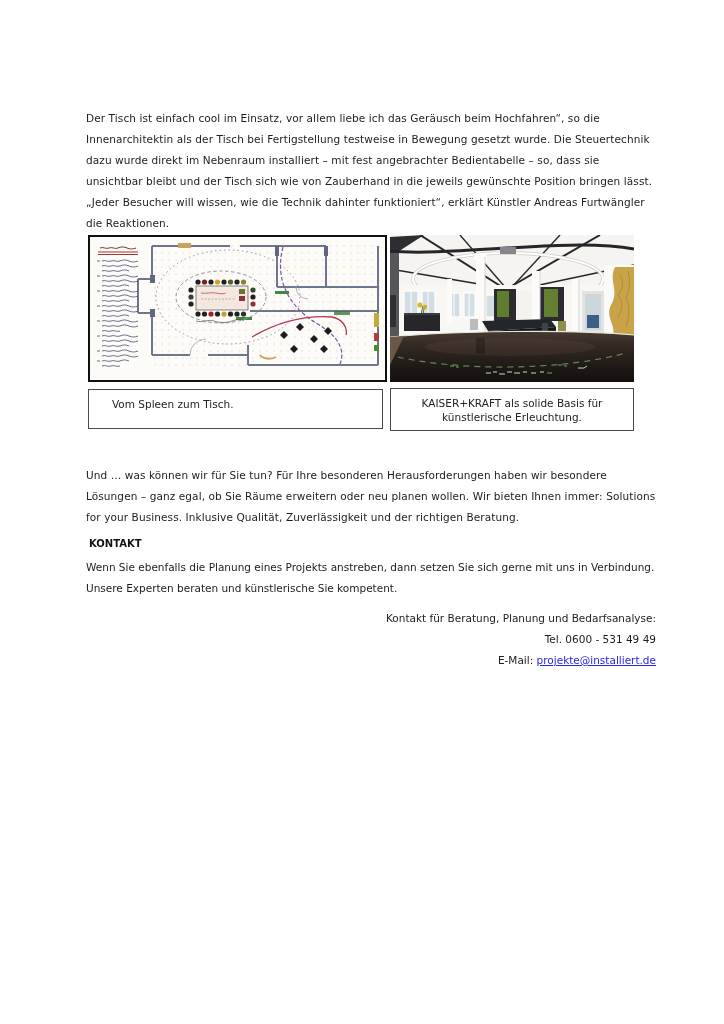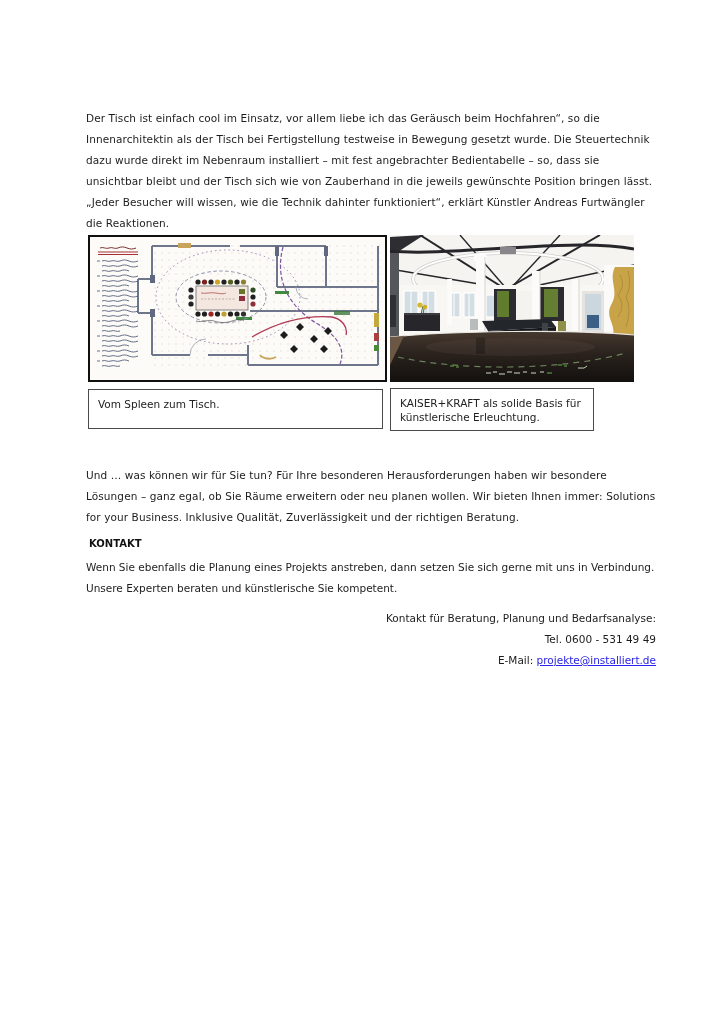--- a/index.html
+++ b/index.html
@@ -6,23 +6,23 @@
   #page{position:relative;width:724px;height:1024px;background:#ffffff;overflow:hidden;
         font-family:"DejaVu Sans","Liberation Sans",sans-serif;color:#1c1c1c;border-radius:6px;}
   .para{position:absolute;left:86px;width:570px;font-size:10.5px;line-height:21px;
         letter-spacing:0.1px;}
   .fig{position:absolute;top:235px;background:#fff;}
   .fig1{left:88px;width:295px;height:143px;border:2px solid #101010;}
   .fig2{left:390px;width:244px;height:147px;}
   .fig svg{display:block;}
   .capbox{position:absolute;border:1px solid #4a4a4a;background:#ffffff;
           font-size:10.5px;line-height:14px;color:#222;box-sizing:border-box;
-          padding:7px 9px;}
+          padding:7px 23px;}
   .cap1{left:88px;top:389px;width:295px;height:40px;}
-  .cap2{left:390px;top:388px;width:204px;height:43px;}
+  .cap2{left:390px;top:388px;width:244px;height:43px;text-align:center;}
   .kontakt{position:absolute;left:86px;top:530px;width:570px;font-size:10.5px;line-height:21px;}
   .kontakt h3{margin:3px;font-size:10px;line-height:21px;font-weight:bold;color:#111;}
   .kontakt p{margin:0;}
   .contact-lines{margin-top:9px;text-align:right;}
   a.email{color:#2a23e8;text-decoration:underline;}
   [data-interactable="true"]{cursor:pointer;}
 </style>
 </head>
 <body>
 

